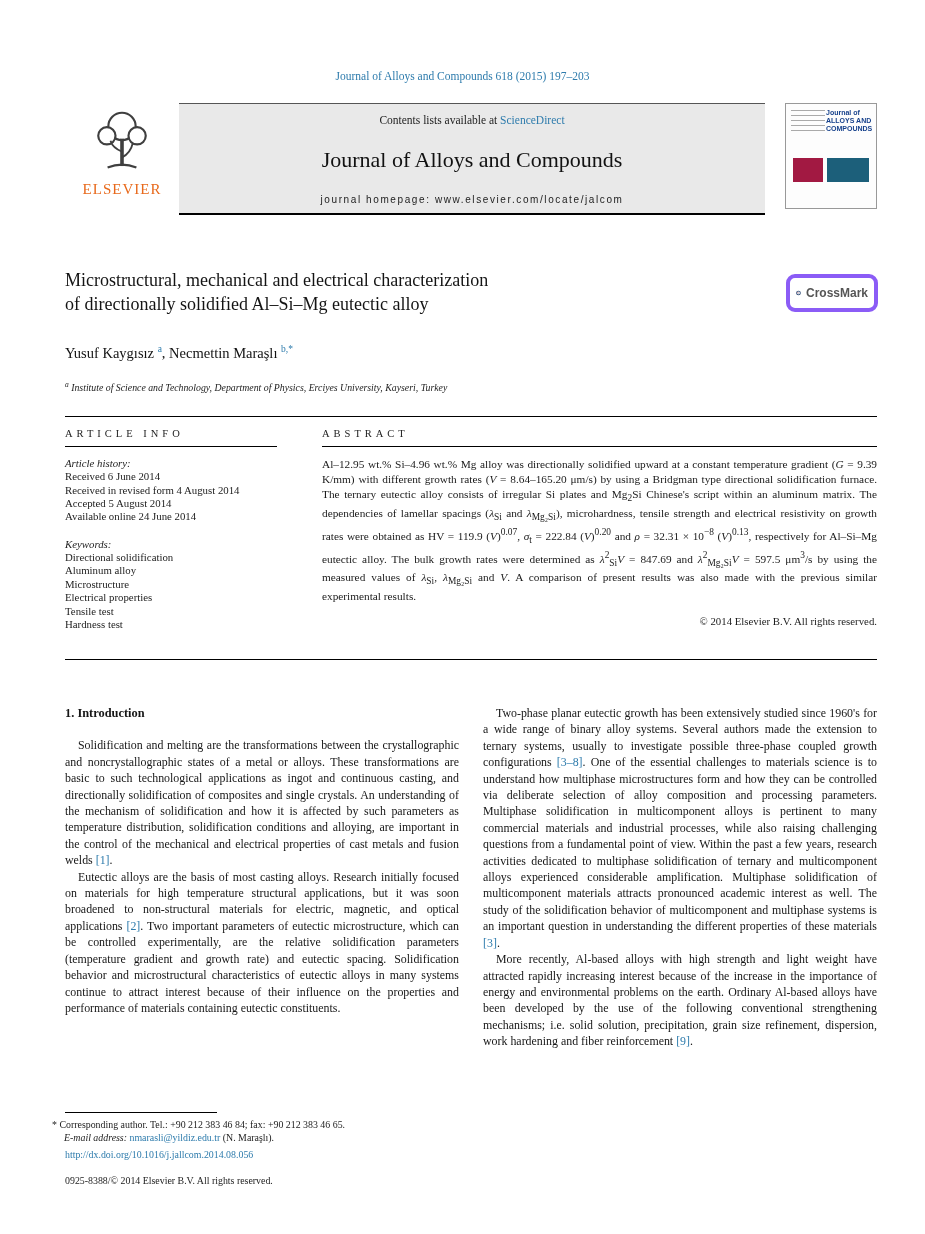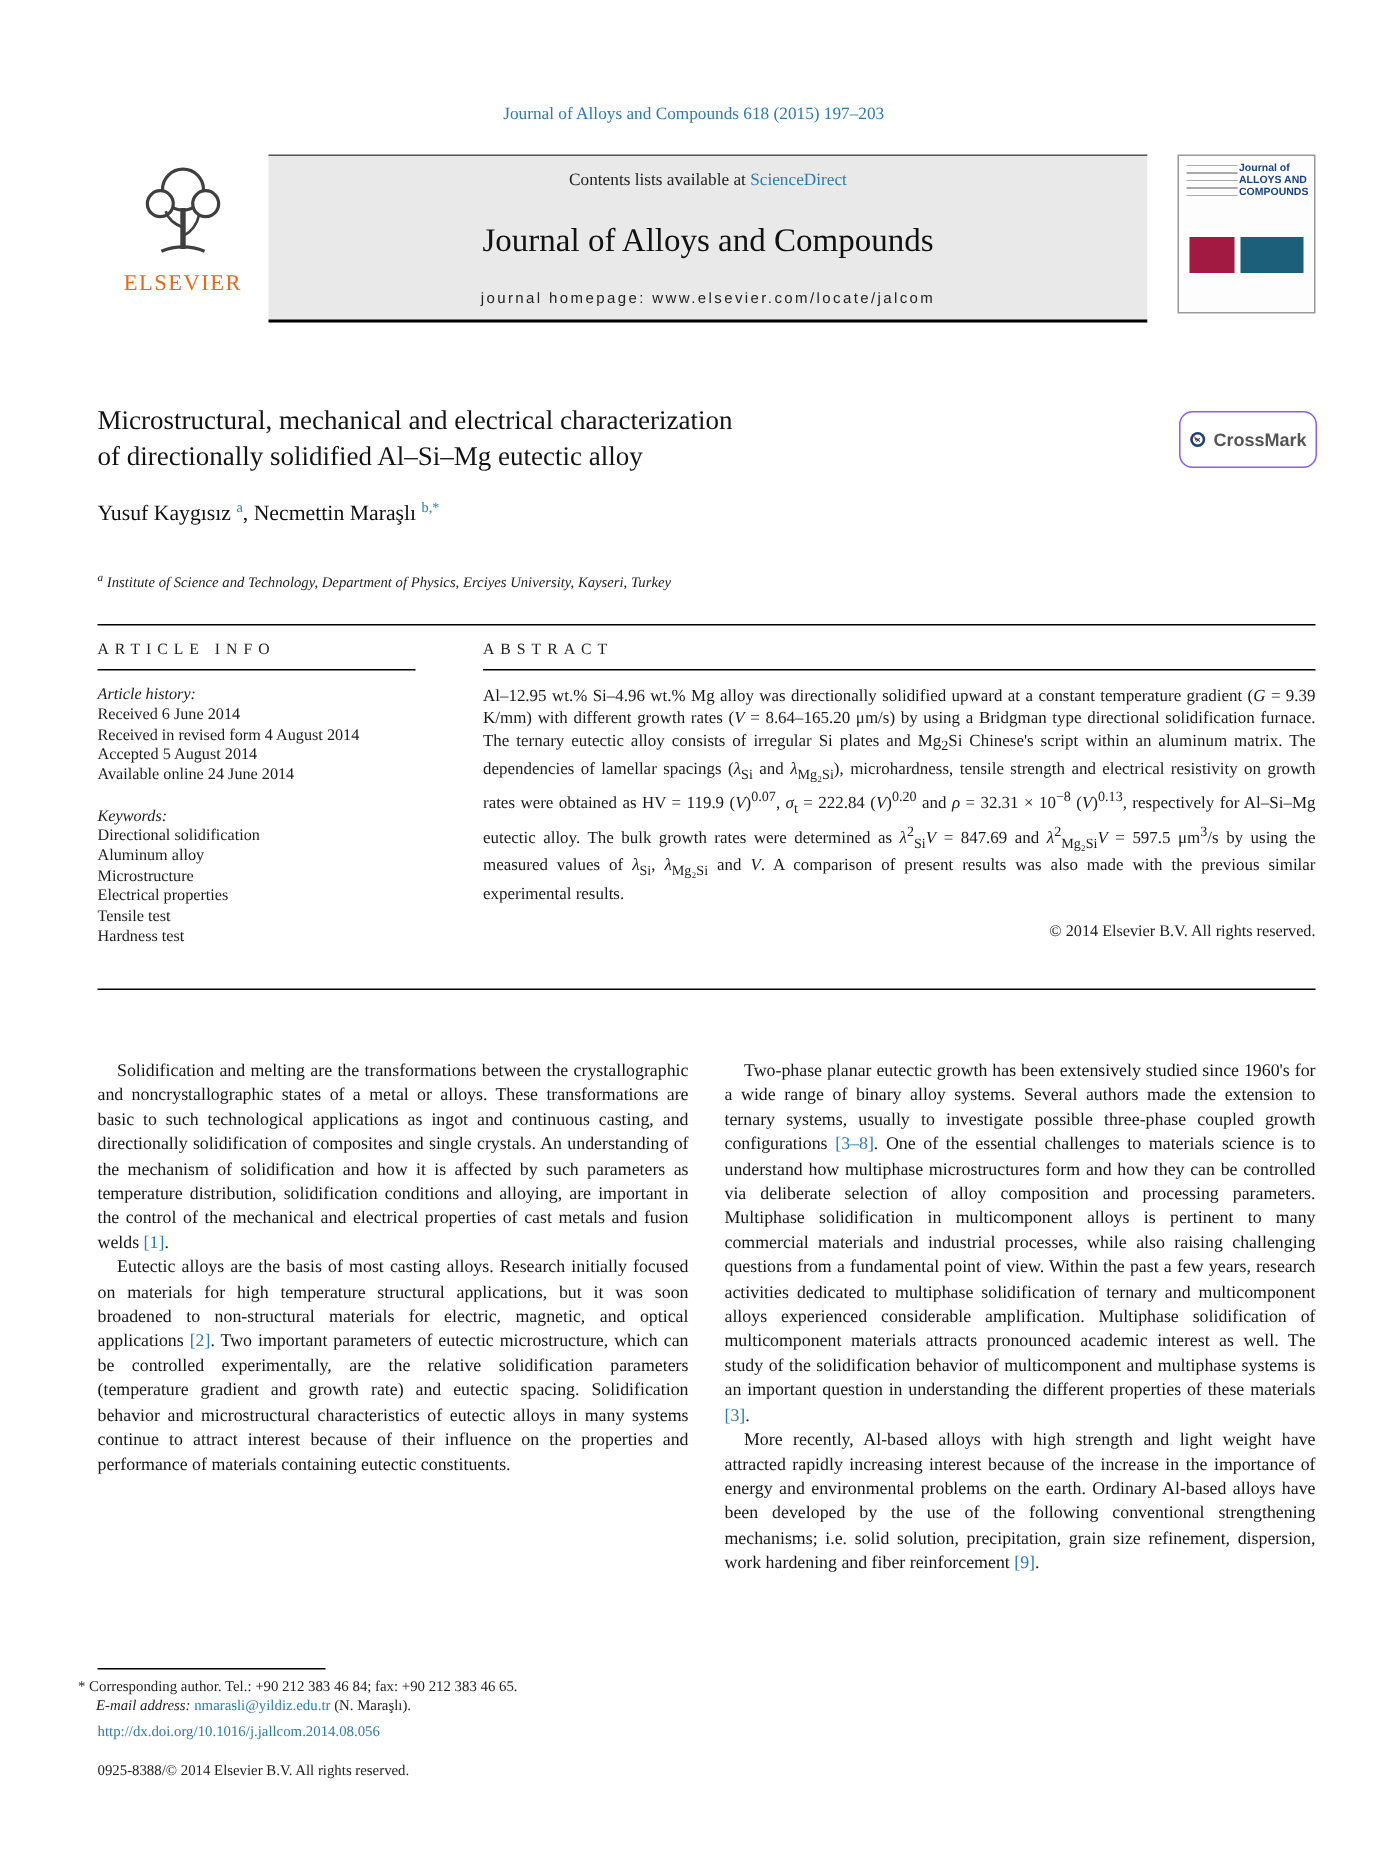--- a/index.html
+++ b/index.html
@@ -39,24 +39,24 @@
     font-weight:bold; color:#16418c; }
   .cover-red { position:absolute; left:7px; top:54px; width:30px; height:24px;
     background:var(--cover-red,#a21942); }
   .cover-blue { position:absolute; left:41px; top:54px; width:42px; height:24px;
     background:var(--cover-blue,#1c5f7a); }
 
   
   .article-title { position:absolute; left:65px; top:268px; width:680px;
     font-size:18px; line-height:1.34; color:#141414; }
   .crossmark { position:absolute; left:786px; top:274px; width:92px; height:38px;
-    border:1px solid #8b5cf6; border-radius:9px; background:#fff;
+    border:4px solid #8b5cf6; border-radius:9px; background:#fff;
     display:flex; align-items:center; gap:5px; padding:3px 6px; }
   .cm-text { font-family:"Liberation Sans", sans-serif; font-size:12px; font-weight:bold; color:#555; }
-  .authors { position:absolute; left:65px; top:334px; font-size:14.5px; color:#111; }
+  .authors { position:absolute; left:65px; top:344px; font-size:14.5px; color:#111; }
   .authors sup { color:var(--link,#2d7bac); font-size:9.5px; }
   .affiliations { position:absolute; left:65px; top:378px; width:812px;
     font-size:9.8px; font-style:italic; line-height:13.5px; color:#222; }
   .affiliations sup { font-size:7.5px; }
 
   
   .rule { position:absolute; left:65px; width:812px; border-top:1px solid #000; }
   .rule-top { top:416px; }
   .rule-bottom { top:659px; }
 
@@ -168,20 +168,21 @@
   <div class="abs-col">
     <div class="col-heading">ABSTRACT</div>
     <div class="heading-rule"></div>
     <div class="abs-text">Al–12.95 wt.% Si–4.96 wt.% Mg alloy was directionally solidified upward at a constant temperature gradient (<i>G</i> = 9.39 K/mm) with different growth rates (<i>V</i> = 8.64–165.20 μm/s) by using a Bridgman type directional solidification furnace. The ternary eutectic alloy consists of irregular Si plates and Mg<sub>2</sub>Si Chinese's script within an aluminum matrix. The dependencies of lamellar spacings (<i>λ</i><sub>Si</sub> and <i>λ</i><sub>Mg₂Si</sub>), microhardness, tensile strength and electrical resistivity on growth rates were obtained as HV = 119.9 (<i>V</i>)<sup>0.07</sup>, <i>σ</i><sub>t</sub> = 222.84 (<i>V</i>)<sup>0.20</sup> and <i>ρ</i> = 32.31 × 10<sup>−8</sup> (<i>V</i>)<sup>0.13</sup>, respectively for Al–Si–Mg eutectic alloy. The bulk growth rates were determined as <i>λ</i><sup>2</sup><sub>Si</sub><i>V</i> = 847.69 and <i>λ</i><sup>2</sup><sub>Mg₂Si</sub><i>V</i> = 597.5 μm<sup>3</sup>/s by using the measured values of <i>λ</i><sub>Si</sub>, <i>λ</i><sub>Mg₂Si</sub> and <i>V</i>. A comparison of present results was also made with the previous similar experimental results.</div>
     <div class="abs-copyright">© 2014 Elsevier B.V. All rights reserved.</div>
   </div>
 
   <div class="rule rule-bottom"></div>
 
   <div class="body-col col-l">
+    <div class="section-heading">1. Introduction</div>
     <p>Solidification and melting are the transformations between the crystallographic and noncrystallographic states of a metal or alloys. These transformations are basic to such technological applications as ingot and continuous casting, and directionally solidification of composites and single crystals. An understanding of the mechanism of solidification and how it is affected by such parameters as temperature distribution, solidification conditions and alloying, are important in the control of the mechanical and electrical properties of cast metals and fusion welds <span class="ref">[1]</span>.</p>
     <p>Eutectic alloys are the basis of most casting alloys. Research initially focused on materials for high temperature structural applications, but it was soon broadened to non-structural materials for electric, magnetic, and optical applications <span class="ref">[2]</span>. Two important parameters of eutectic microstructure, which can be controlled experimentally, are the relative solidification parameters (temperature gradient and growth rate) and eutectic spacing. Solidification behavior and microstructural characteristics of eutectic alloys in many systems continue to attract interest because of their influence on the properties and performance of materials containing eutectic constituents.</p>
   </div>
 
   <div class="body-col col-r">
     <p>Two-phase planar eutectic growth has been extensively studied since 1960's for a wide range of binary alloy systems. Several authors made the extension to ternary systems, usually to investigate possible three-phase coupled growth configurations <span class="ref">[3–8]</span>. One of the essential challenges to materials science is to understand how multiphase microstructures form and how they can be controlled via deliberate selection of alloy composition and processing parameters. Multiphase solidification in multicomponent alloys is pertinent to many commercial materials and industrial processes, while also raising challenging questions from a fundamental point of view. Within the past a few years, research activities dedicated to multiphase solidification of ternary and multicomponent alloys experienced considerable amplification. Multiphase solidification of multicomponent materials attracts pronounced academic interest as well. The study of the solidification behavior of multicomponent and multiphase systems is an important question in understanding the different properties of these materials <span class="ref">[3]</span>.</p>
     <p>More recently, Al-based alloys with high strength and light weight have attracted rapidly increasing interest because of the increase in the importance of energy and environmental problems on the earth. Ordinary Al-based alloys have been developed by the use of the following conventional strengthening mechanisms; i.e. solid solution, precipitation, grain size refinement, dispersion, work hardening and fiber reinforcement <span class="ref">[9]</span>.</p>
   </div>
 
   <div class="fn-rule"></div>

